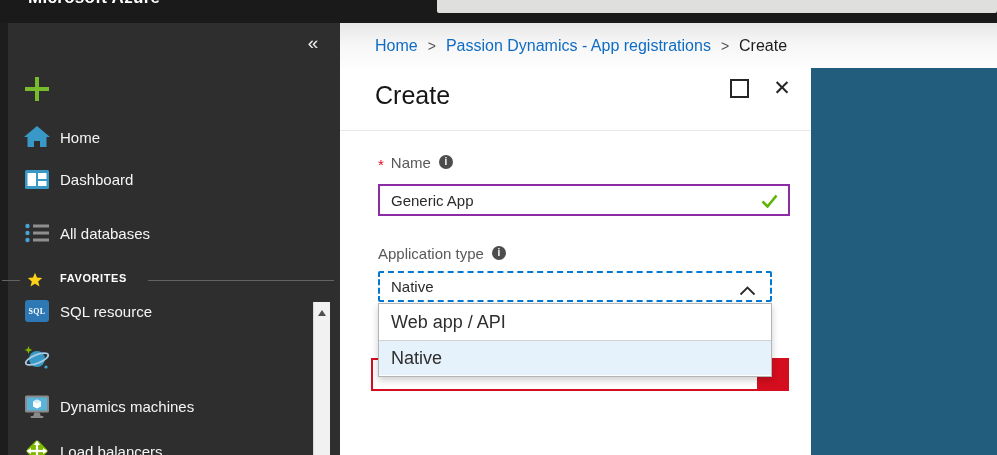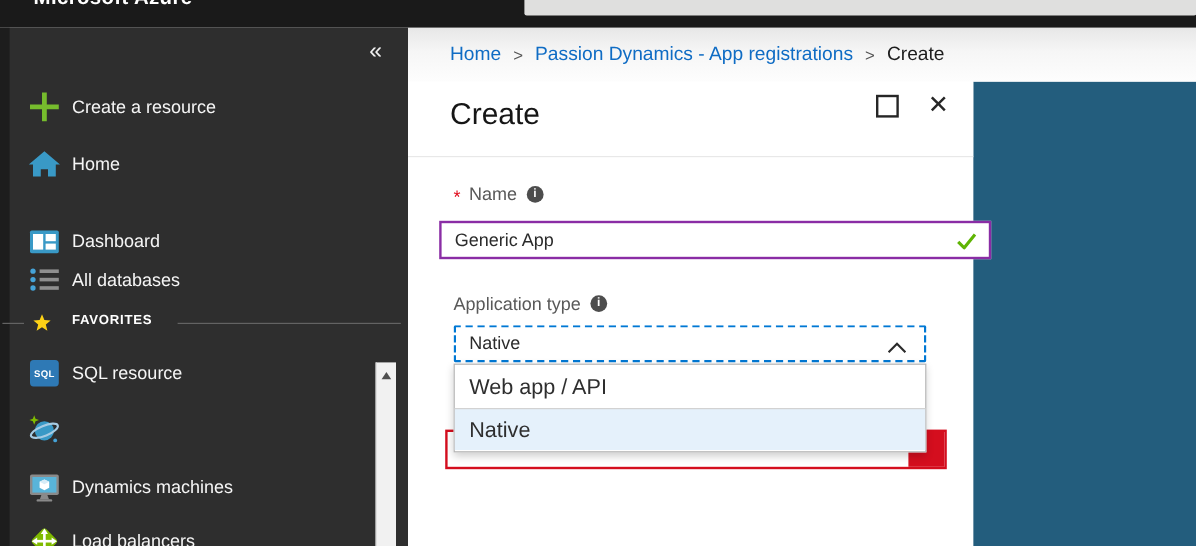--- a/index.html
+++ b/index.html
@@ -12,27 +12,27 @@
   .brand { position:absolute; left:28px; top:-12px; color:#fff; font-size:17px; font-weight:bold; letter-spacing:.3px; white-space:nowrap; }
   .search-remnant { position:absolute; left:437px; top:0; width:560px; height:13px; background:#dfdfde; border-radius:0 0 2px 2px; }
 
   
   .sidebar { position:absolute; left:0; top:23px; width:340px; height:432px; background:#2e2e2e; overflow:hidden; z-index:5; }
   .sidebar-edge { position:absolute; left:0; top:0; width:8px; height:100%; background:#1d1d1d; }
   .collapse-btn { position:absolute; left:300px; top:8px; width:26px; height:24px; color:#efefef; font-size:19px; line-height:24px; text-align:center; cursor:pointer; }
   .nav-row { position:absolute; left:0; width:310px; height:32px; display:flex; align-items:center; cursor:pointer; }
   .nav-row .ico { position:absolute; left:24px; width:26px; height:26px; display:flex; align-items:center; justify-content:center; }
   .nav-row .lbl { position:absolute; left:60px; color:#f5f5f5; font-size:15px; white-space:nowrap; }
-  .fav-header { position:absolute; left:0; top:234px; width:319px; height:24px; }
+  .fav-header { position:absolute; left:0; top:245px; width:319px; height:24px; }
   .fav-header .star { position:absolute; left:27px; top:4px; }
   .fav-header .lbl { position:absolute; left:60px; top:4px; color:#fff; font-size:11px; font-weight:bold; letter-spacing:.6px; }
   .fav-line { position:absolute; top:12px; height:1px; background:#636363; }
   .fav-line.l { left:2px; width:18px; }
   .fav-line.r { left:148px; width:186px; }
-  .sql-badge { width:24px; height:22px; background:#2e79b5; border-radius:3px; color:#fff; font-size:8px; font-weight:bold; display:flex; align-items:center; justify-content:center; letter-spacing:.3px; }
+  .sql-badge { width:24px; height:22px; background:#2e79b5; border-radius:3px; color:#fff; font-size:8px; font-weight:bold; display:flex; align-items:center; justify-content:center; letter-spacing:.3px;font-family:Liberation Serif, serif; }
   .side-scrollbar { position:absolute; left:313px; top:279px; width:17px; height:153px; background:#f1f1f1; border-left:1px solid #d9d9d9; }
   .scroll-up { position:absolute; left:4px; top:8px; width:0; height:0; border-left:4.5px solid transparent; border-right:4.5px solid transparent; border-bottom:6px solid #4f4f4f; }
 
   
   .crumbbar { position:absolute; left:340px; top:23px; width:657px; height:45px; background:linear-gradient(180deg,#e7e7e7 0%,#f6f6f6 45%,#fdfdfd 100%); z-index:4; }
   .crumbs { position:absolute; left:35px; top:0; height:45px; display:flex; align-items:center; font-size:16px; white-space:nowrap; }
   .crumb-link { color:#0f6cc4; cursor:pointer; }
   .crumb-sep { color:#555; margin:0 10px; font-size:14px; }
   .crumb-current { color:#1d1d1d; }
 
@@ -44,21 +44,21 @@
   .panel-header { position:absolute; left:0; top:0; width:100%; height:63px; border-bottom:1px solid #e8e8e8; background:#fff; }
   .panel-title { position:absolute; left:35px; top:13px; font-size:25px; color:#161616; }
   .max-btn { position:absolute; left:390px; top:11px; width:19px; height:19px; border:2px solid #262626; background:#fff; cursor:pointer; }
   .close-btn { position:absolute; left:430px; top:7px; width:24px; height:26px; font-size:21px; color:#262626; text-align:center; line-height:26px; cursor:pointer; }
 
   .field-label { position:absolute; left:38px; height:18px; display:flex; align-items:center; font-size:15px; color:#595959; }
   .req { color:#e00b1c; margin-right:7px; font-size:15px; position:relative; top:2px; }
   .info-icon { display:inline-block; width:14px; height:14px; margin-left:8px; border-radius:50%; background:#4d4d4d; color:#fff; font-size:10px; line-height:14px; text-align:center; font-weight:bold; cursor:pointer; }
 
   .name-label { top:85px; }
-  .name-input-wrap { position:absolute; left:26px; top:116px; width:460px; height:32px; border:2px solid #8a2da5; background:#fff;padding-left:46px; }
+  .name-input-wrap { position:absolute; left:38px; top:116px; width:412px; height:32px; border:2px solid #8a2da5; background:#fff;padding-left:46px; }
   .name-input { position:absolute; left:0; top:0; width:100%; height:100%; border:none; outline:none; padding:0 30px 0 11px; font-family:"Liberation Sans",sans-serif; font-size:15px; color:#2b2b2b; background:transparent; }
   .check-icon { position:absolute; right:10px; top:8px; }
 
   .apptype-label { top:176px; }
   .select-trigger { position:absolute; left:38px; top:203px; width:394px; height:31px; border:2px dashed #0078d4; border-radius:2px; background:#fff; cursor:pointer; }
   .select-value { position:absolute; left:11px; top:0; height:27px; line-height:27px; font-size:15px; color:#2b2b2b; }
   .chevron-up { position:absolute; right:14px; top:9px; }
 
   .error-field { position:absolute; left:31px; top:290px; width:418px; height:33px; border:2px solid #d40e1e; background:#fff; z-index:1; }
   .error-block { position:absolute; right:0; top:0; width:30px; height:29px; background:#d40e1e; }
@@ -80,33 +80,32 @@
   <div class="sidebar">
     <div class="sidebar-edge"></div>
     <div class="collapse-btn">«</div>
 
     <div class="nav-row" style="top:50px">
       <span class="ico">
         <svg width="26" height="26" viewBox="0 0 26 26">
             <path d="M11 1h4v10h10v4H15v10h-4V15H1v-4h10z" fill="#76bc2d"></path>
           </svg>
       </span>
-      <span class="lbl">Create a resource</span>
     </div>
 
     <div class="nav-row" style="top:98px">
       <span class="ico">
         <svg width="26" height="26" viewBox="0 0 26 26">
             <path d="M13 2 L26 13 h-3.5 v10 H16 v-6 h-6 v6 H3.5 V13 H0 Z" fill="#3999c6"></path>
           </svg>
       </span>
       <span class="lbl">Home</span>
     </div>
 
-    <div class="nav-row" style="top:162px">
+    <div class="nav-row" style="top:140px">
       <span class="ico">
         <svg width="26" height="26" viewBox="0 0 26 26">
           <rect x="1" y="4" width="24" height="19" rx="1.5" fill="#3999c6"></rect>
           <rect x="3.5" y="7" width="8.5" height="13" fill="#fff"></rect>
           <rect x="14" y="7" width="8.5" height="6" fill="#fff"></rect>
           <rect x="14" y="15" width="8.5" height="5" fill="#fff"></rect>
         </svg>
       </span>
       <span class="lbl">Dashboard</span>
     </div>

